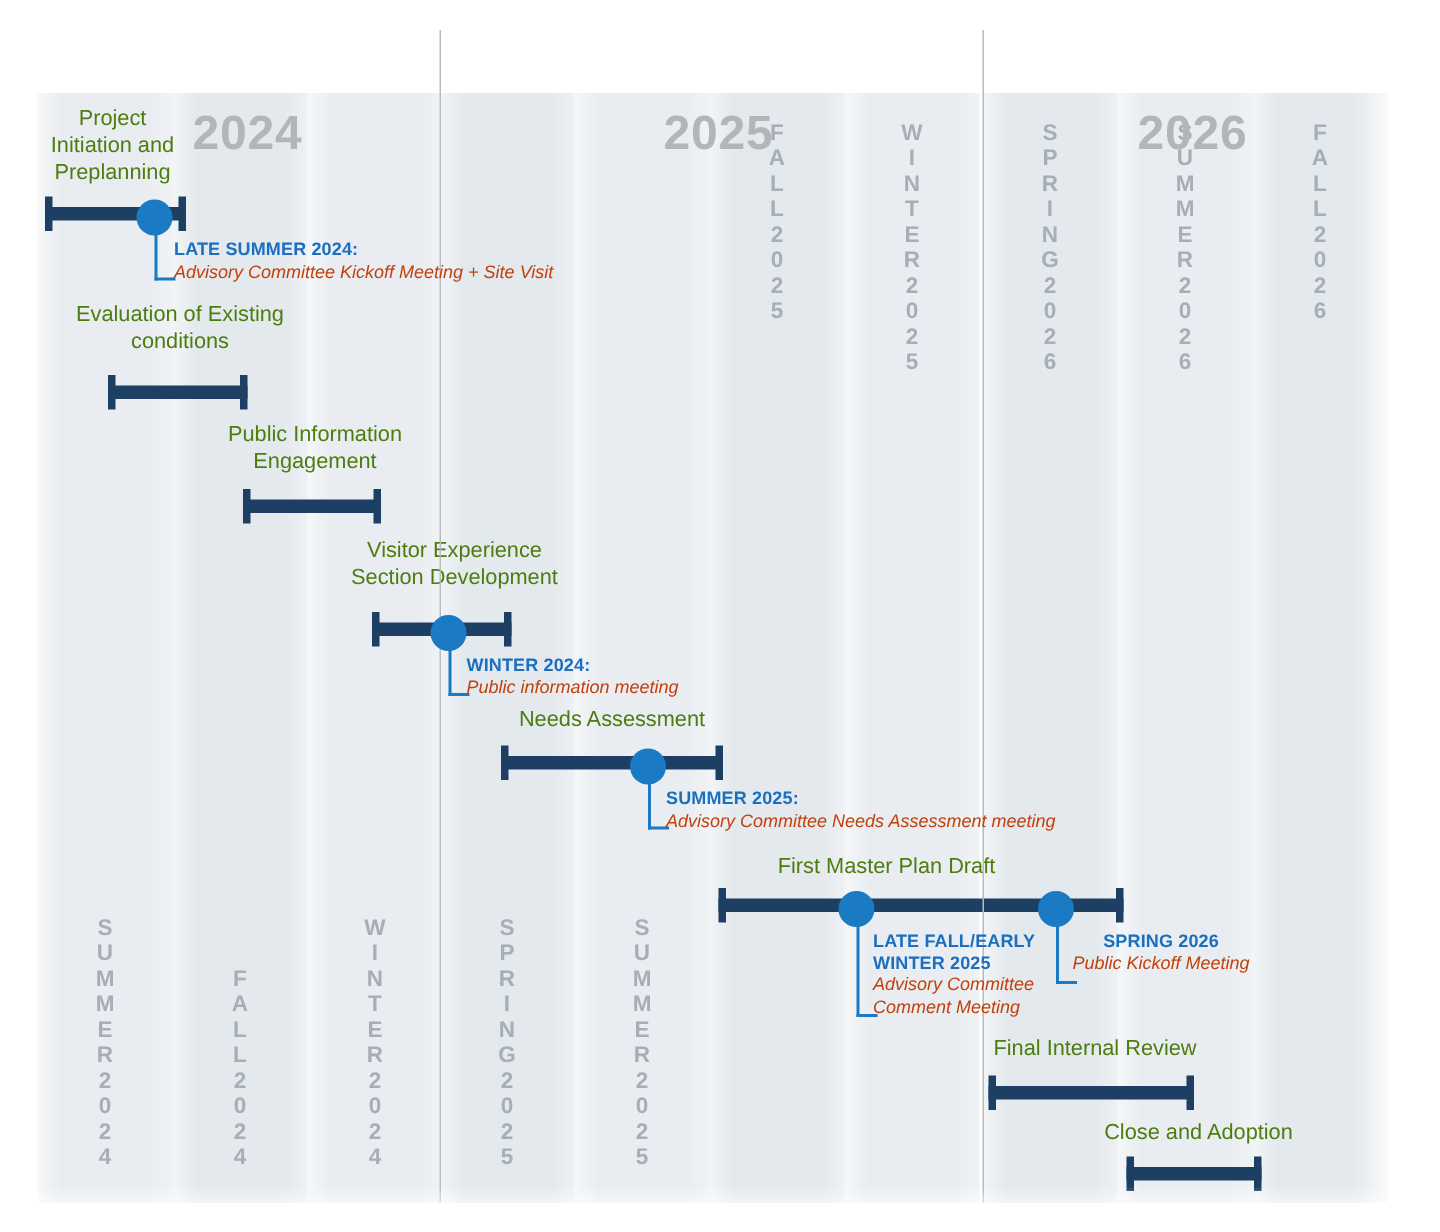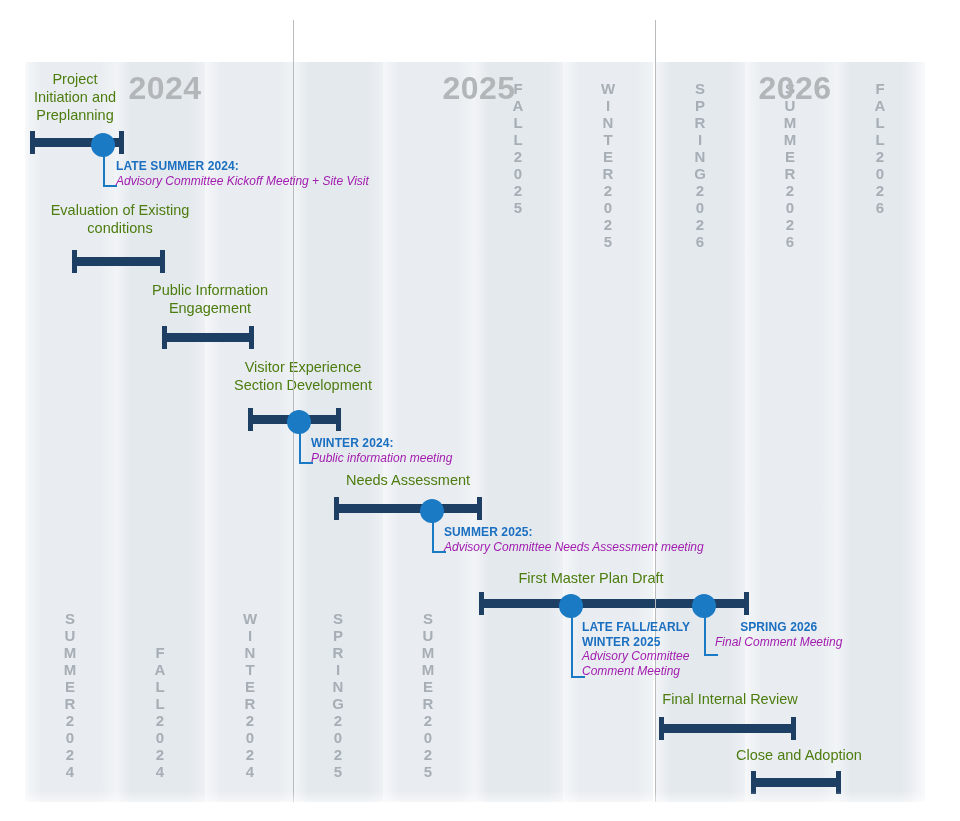--- a/index.html
+++ b/index.html
@@ -84,21 +84,21 @@
     width:12px;z-index:5;
   }
   .callout{
     position:absolute;z-index:5;line-height:14.5px;
   }
   .callout .ttl{
     display:block;font-size:12px;font-weight:bold;color:#1b6fc0;
     letter-spacing:.1px;white-space:pre-line;
   }
   .callout .sub{
-    display:block;font-size:12px;font-style:italic;color:#a21caf;
+    display:block;font-size:12px;font-style:italic;color:#c2410c;
     white-space:pre-line;
   }
 </style>
 </head>
 <body>
 
 <div id="chart">
     <div class="col" style="left: 25px;">
       <div class="shade"></div>
       <div class="col-label bottom">S
@@ -272,18 +272,18 @@
     <div class="callout" style="left: 582px; top: 620px;">
       <span class="ttl">LATE FALL/EARLY
 WINTER 2025</span>
       <span class="sub">Advisory Committee
 Comment Meeting</span>
     </div>
     <div class="dot" style="left: 692px; top: 594px;"></div>
     <div class="leader" style="left: 704px; top: 606px; height: 48px;"></div>
     <div class="callout" style="left: 715px; top: 620px; text-align: center;">
       <span class="ttl">SPRING 2026</span>
-      <span class="sub">Final Comment Meeting</span>
+      <span class="sub">Public Kickoff Meeting</span>
     </div>
     <div class="left-fade"></div>
     <div class="right-fade"></div>
     <div class="bottom-fade"></div>
   </div>
 
 </body></html>

